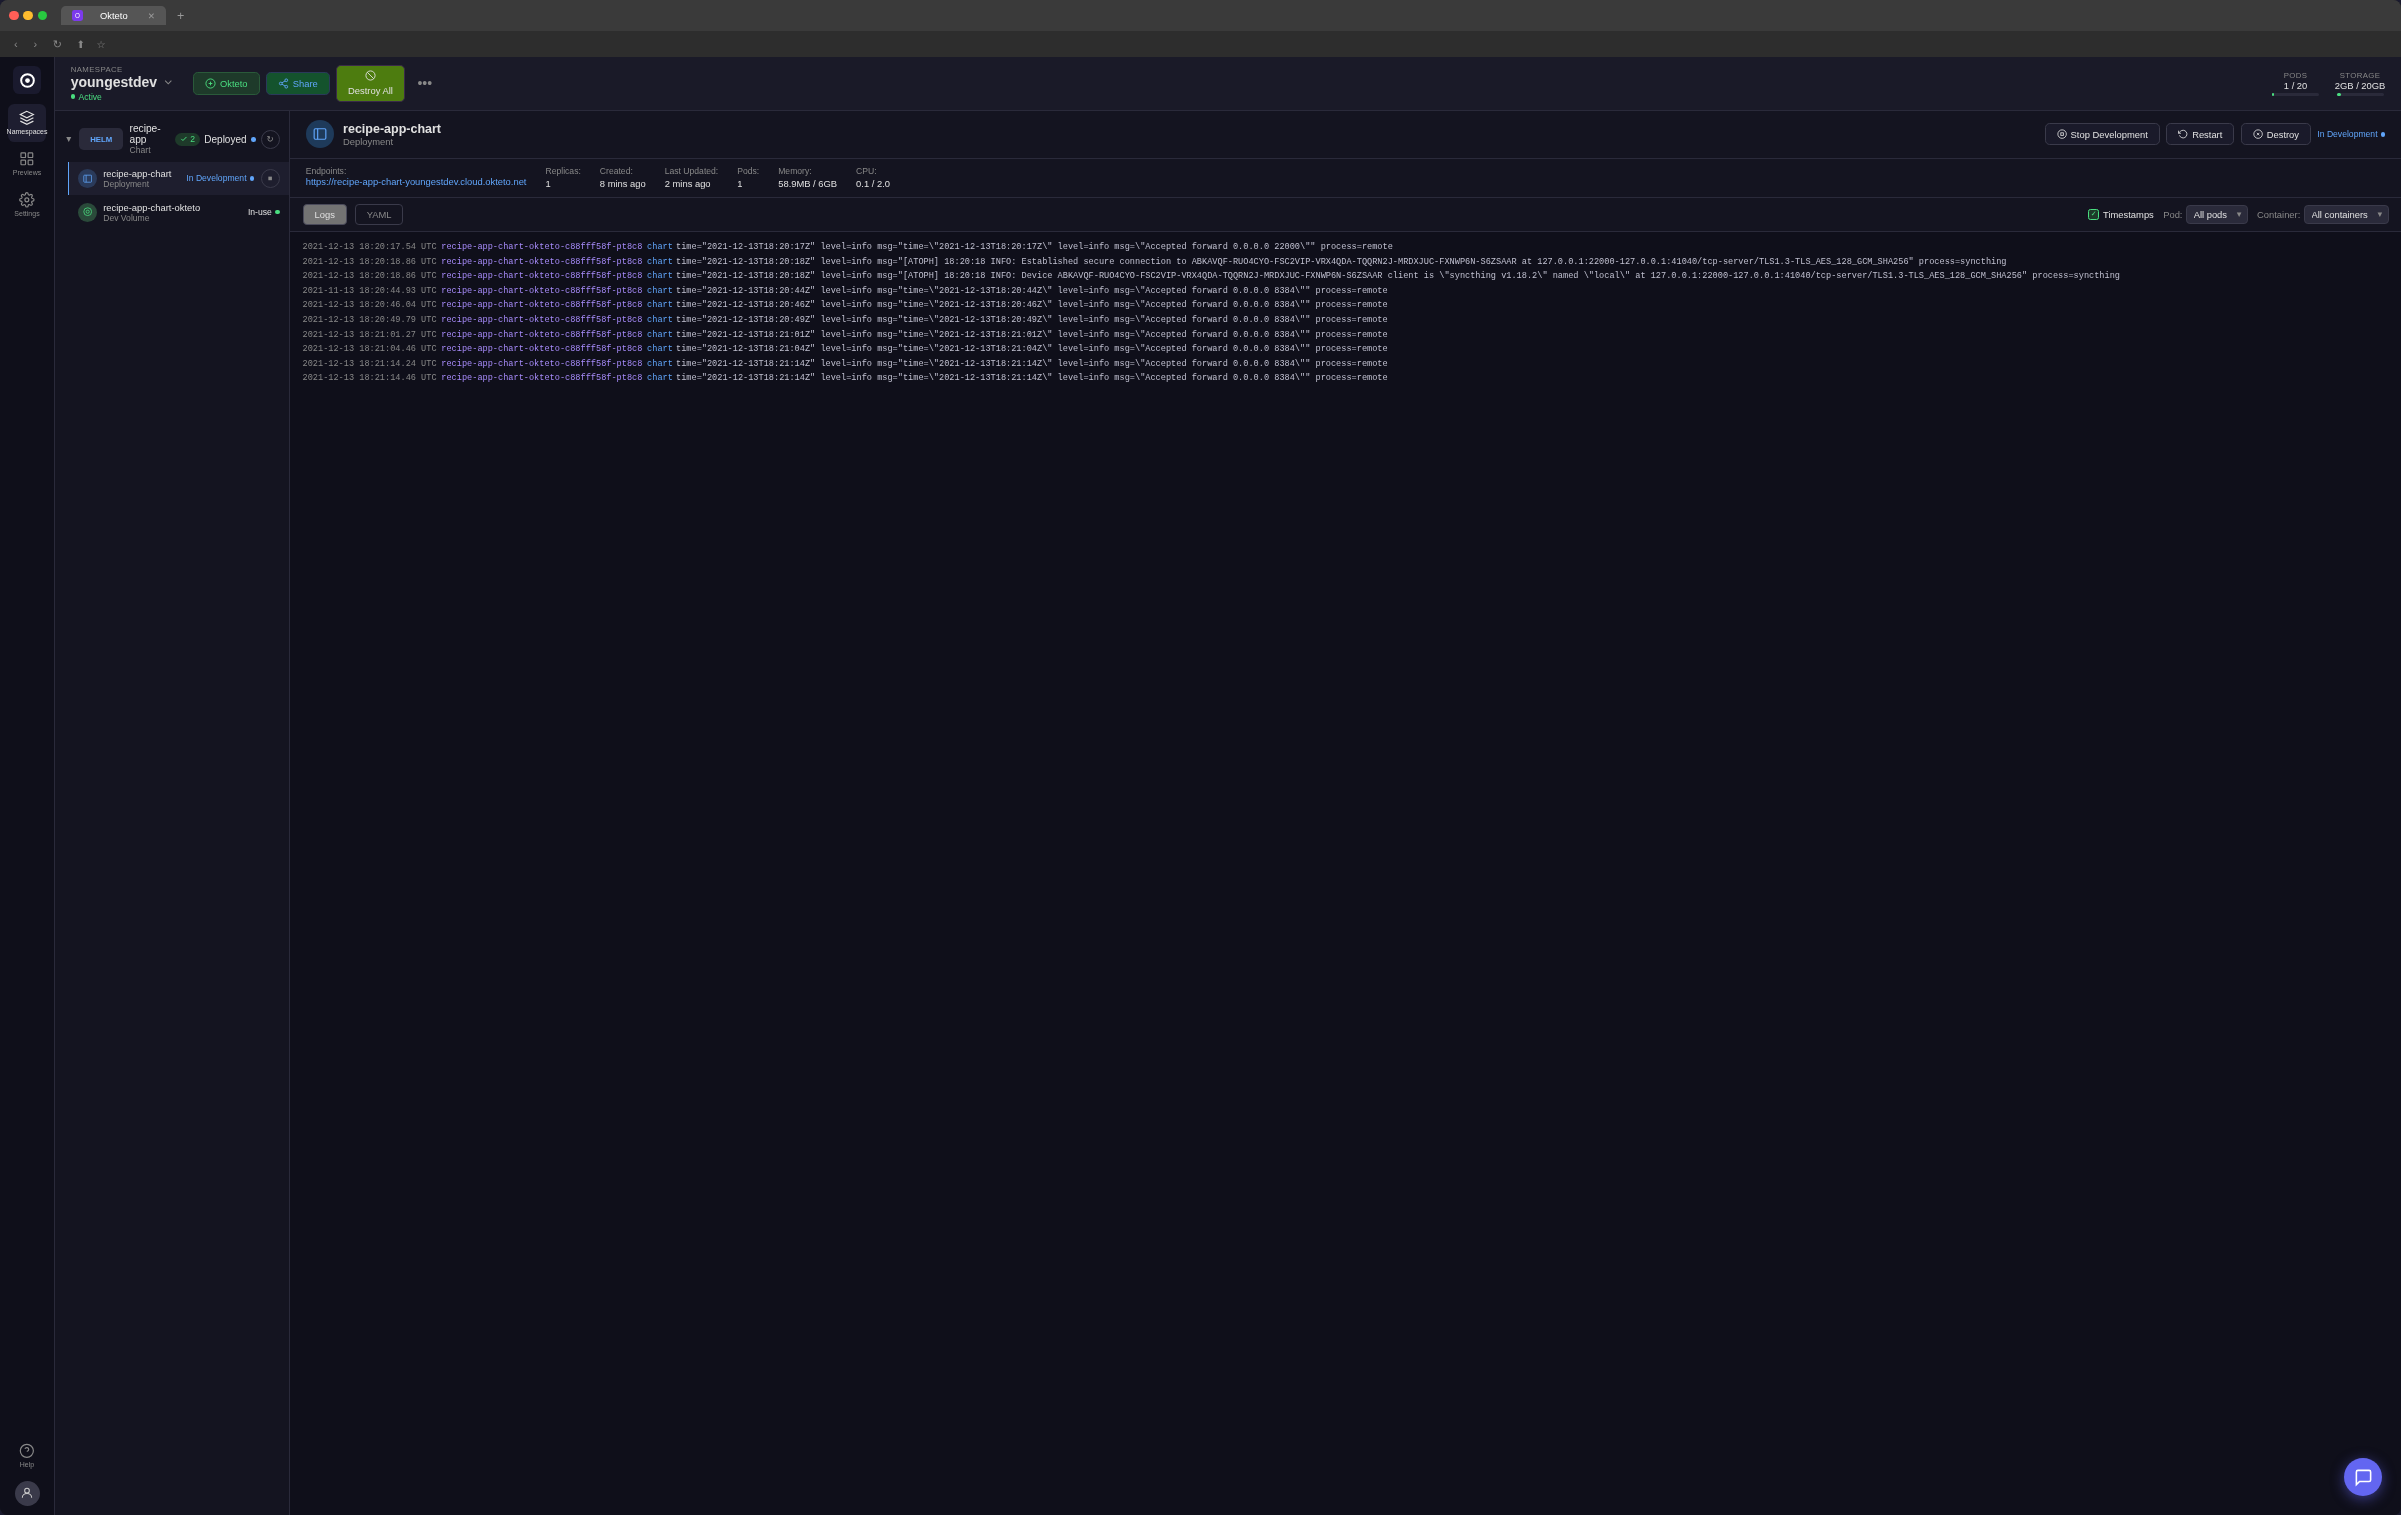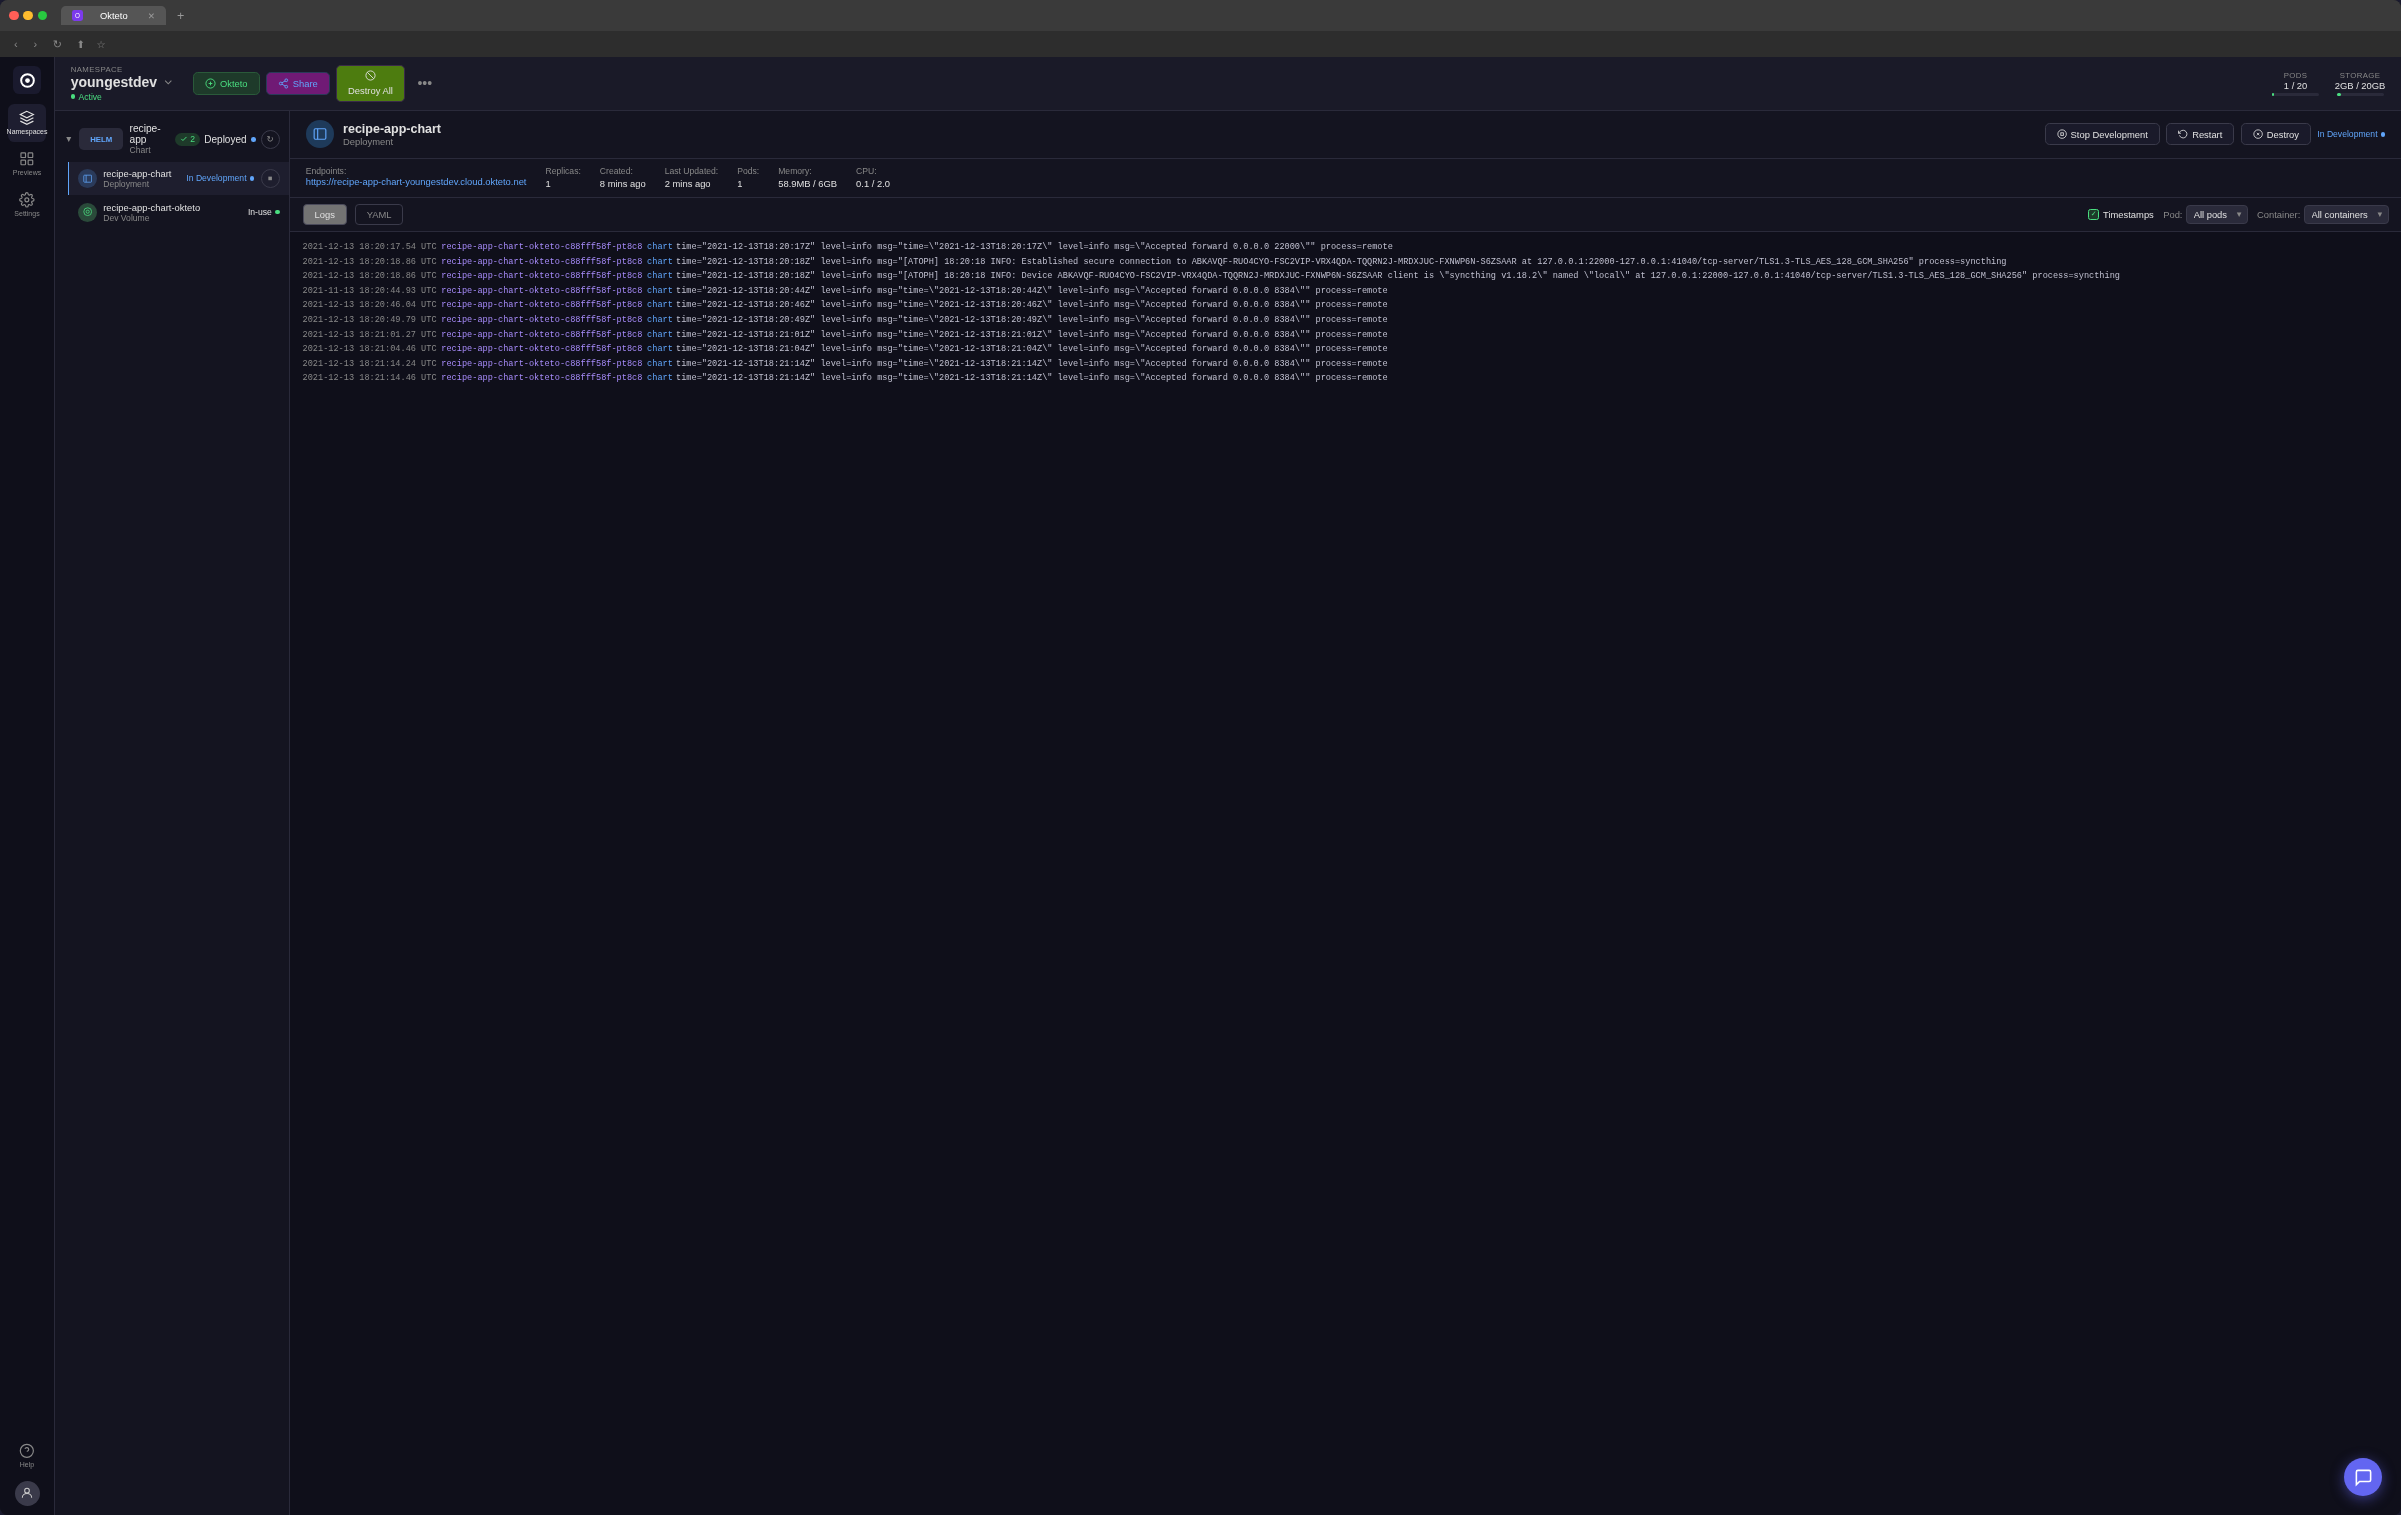--- a/index.html
+++ b/index.html
@@ -40,21 +40,21 @@
     .top-bar { background: #1a1a28; border-bottom: 0.8px solid #2a2a3a; padding: 7.8px 15.7px; display: flex; align-items: center; gap: 12.5px; }
     .namespace-info { display: flex; flex-direction: column; }
     .namespace-label { font-size: 7.8px; color: #888; text-transform: uppercase; letter-spacing: 0.4px; }
     .namespace-selector { display: flex; align-items: center; gap: 4.7px; cursor: pointer; font-size: 14px; font-weight: 600; color: #e0e0e0; }
     .namespace-selector svg { color: #888; }
     .active-badge { display: flex; align-items: center; gap: 3.1px; font-size: 8.6px; color: #4ade80; margin-top: 1.6px; }
     .active-dot { width: 4.7px; height: 4.7px; border-radius: 50%; background: #4ade80; }
     .top-bar-actions { display: flex; align-items: center; gap: 6.3px; margin-left: 6.3px; }
     .btn { display: flex; align-items: center; gap: 3.9px; padding: 4.7px 11px; border-radius: 4.7px; border: none; cursor: pointer; font-size: 9.4px; font-weight: 500; transition: background 0.2s; }
     .btn-deploy { background: #1e3a2a; color: #4ade80; border: 0.8px solid #2a5a3a; }
-    .btn-share { background: #701a75; color: #60a5fa; border: 0.8px solid #2a3a5a; }
+    .btn-share { background: #14532d; color: #60a5fa; border: 0.8px solid #2a3a5a; }
     .btn-destroy-all { background: #4d7c0f; color: #e0e0e0; border: 0.8px solid #3a2a4a; flex-direction: column; }
     .btn-more { background: none; border: none; color: #888; cursor: pointer; font-size: 14px; padding: 3.1px 6.3px; }
     .top-bar-metrics { margin-left: auto; display: flex; gap: 15.7px; align-items: center; }
     .metric-item { display: flex; flex-direction: column; align-items: center; }
     .metric-label { font-size: 7.8px; color: #888; text-transform: uppercase; letter-spacing: 0.4px; }
     .metric-value { font-size: 9.4px; color: #e0e0e0; font-weight: 500; }
     .metric-bar { height: 3.1px; background: #2a2a3a; border-radius: 1.6px; width: 47px; margin-top: 1.6px; }
     .metric-bar-fill { height: 100%; background: #4ade80; border-radius: 1.6px; }
 
     

